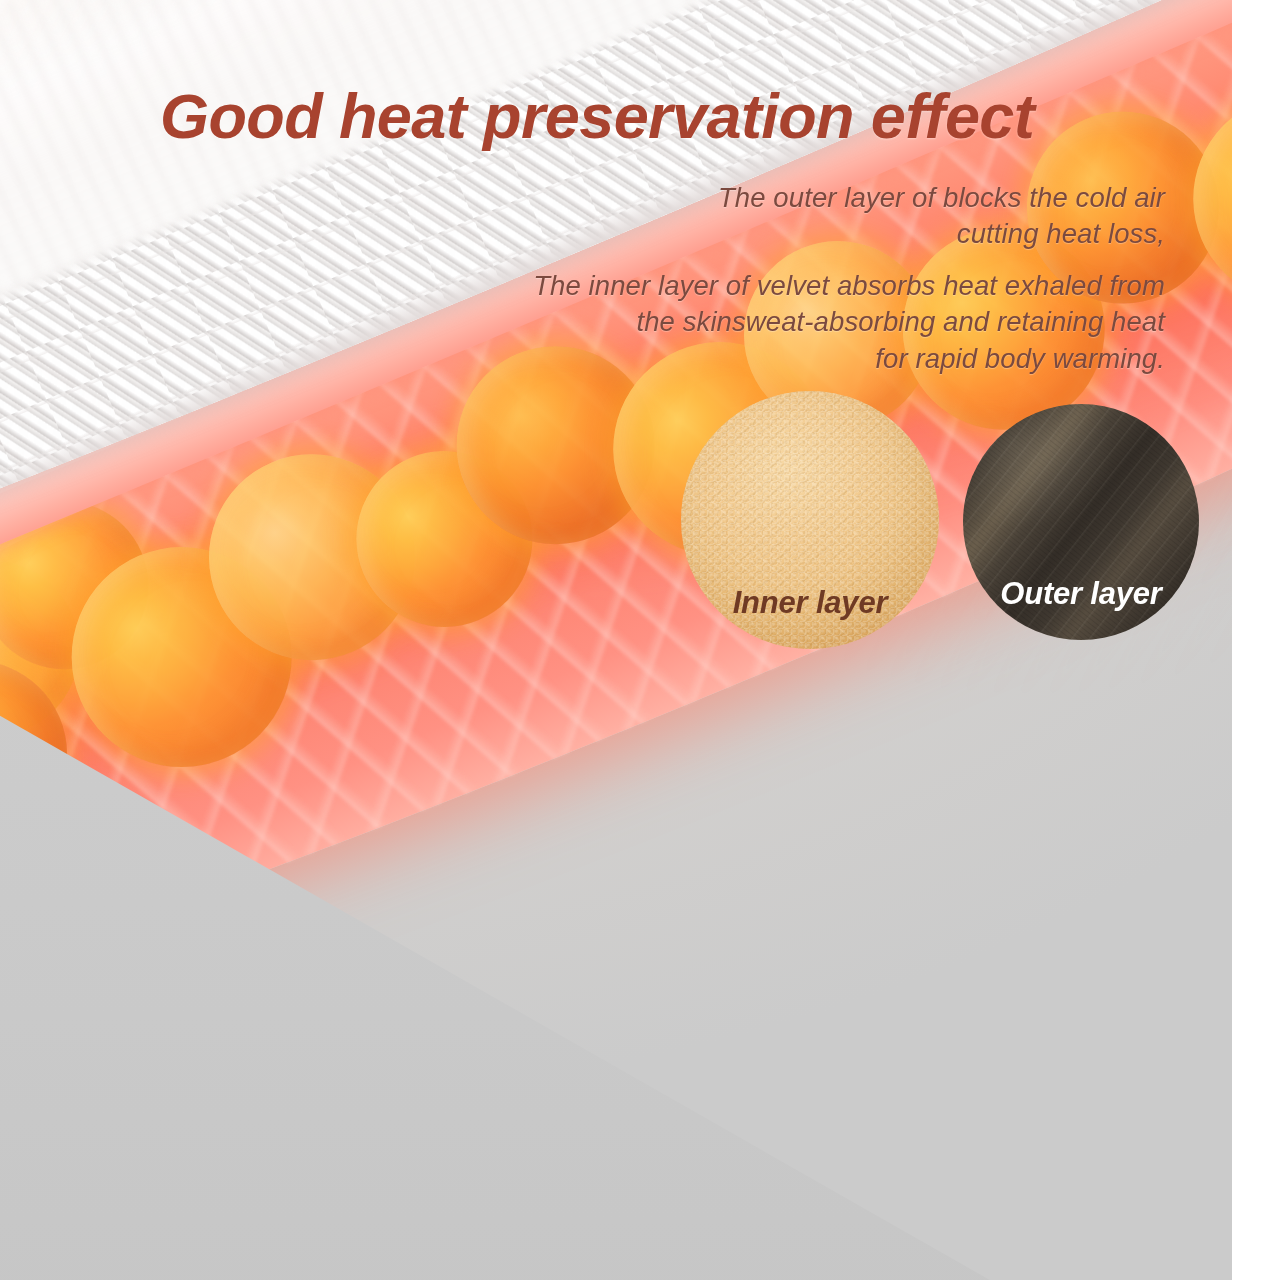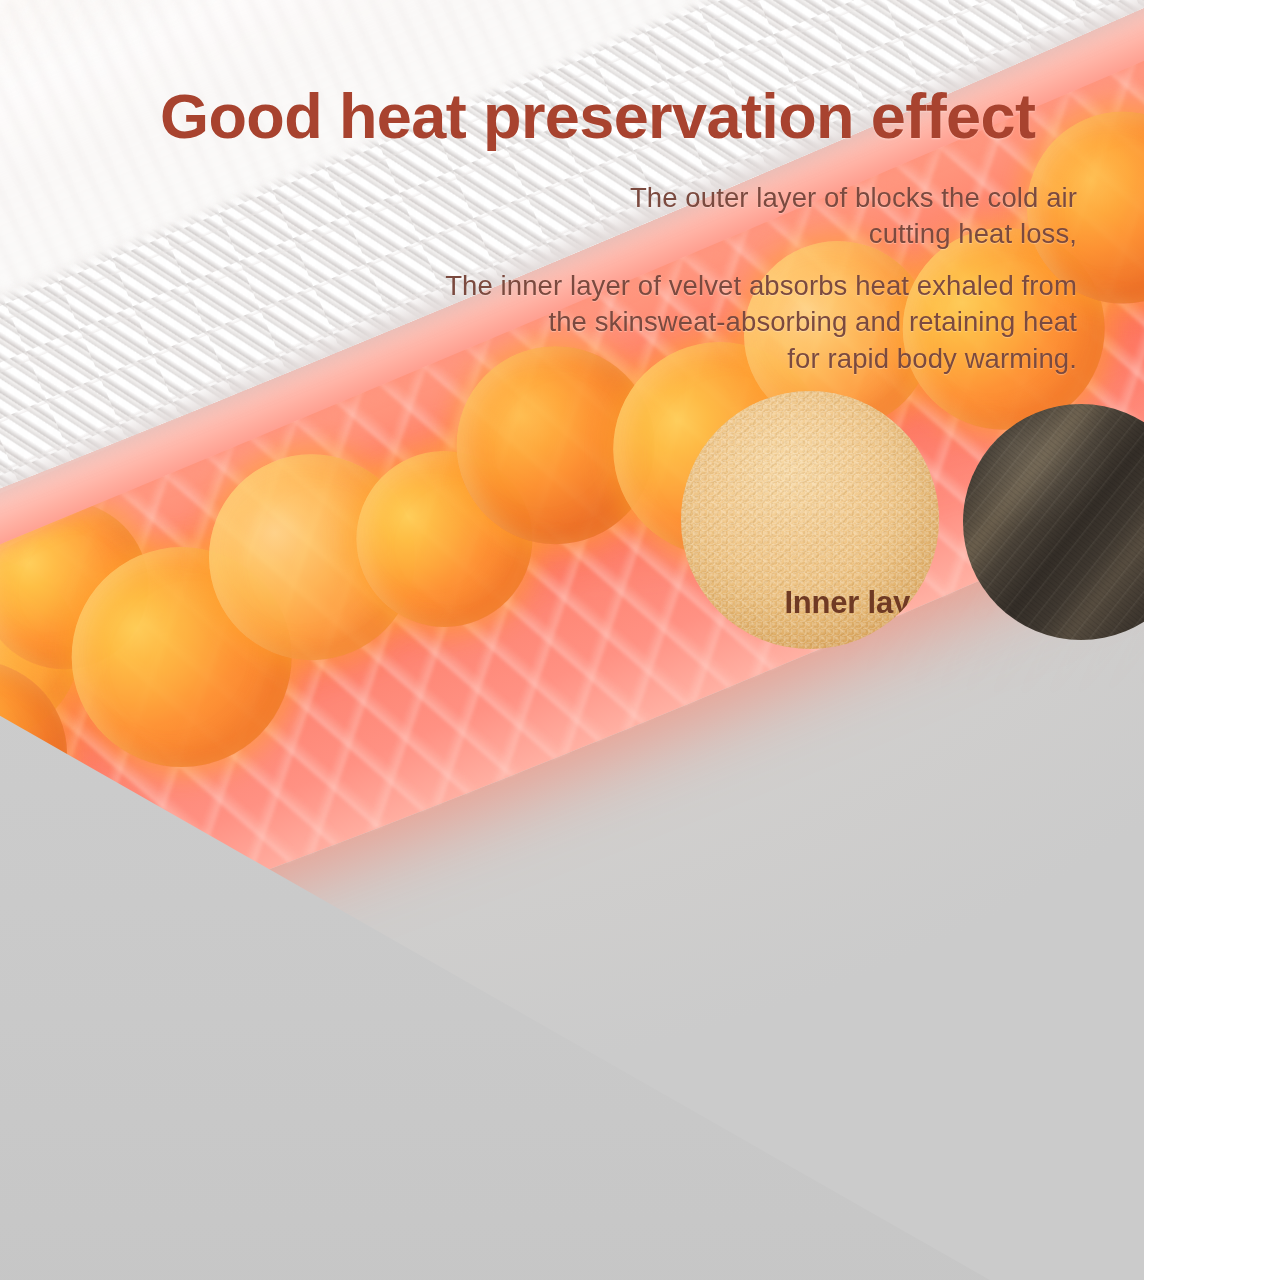--- a/index.html
+++ b/index.html
@@ -2,25 +2,26 @@
 <html><head>
 <meta charset="utf-8">
 <style>
   html, body {
     margin: 0;
     padding: 0;
     background: #ffffff;
   }
   #poster {
     position: relative;
-    width: 1144px;
+    width: 1232px;
     height: 1280px;
     overflow: hidden;
     background: #c4b5fd;
     font-family: "Liberation Sans", sans-serif;
+    font-style: italic;
     -webkit-font-smoothing: antialiased;
   }
 
   
   .bg-base {
     position: absolute;
     inset: 0;
     background:
       radial-gradient(120% 80% at 18% 6%, #e7e4e1 0%, #dedad6 40%, #d2d0ce 72%, #cbcbcb 100%);
   }
@@ -337,21 +338,21 @@
   .para-1 { top: 180px; width: 760px; }
   .para-2 { top: 268px; width: 760px; }
 
   
   .swatch {
     position: absolute;
     border-radius: 50%;
     overflow: hidden;
     display: flex;
     align-items: flex-end;
-    justify-content: flex-end;
+    justify-content: center;
   }
   .swatch-label {
     position: relative;
     z-index: 3;
     font-size: 31px;
     font-weight: 700;
     letter-spacing: -0.2px;
     padding-bottom: 28px;
   }
 
@@ -485,15 +486,16 @@
   <div class="para para-1">The outer layer of blocks the cold air
 cutting heat loss,</div>
 
   <div id="swatch-inner" class="swatch">
     <div class="fleece-tex"></div>
     <div id="label-inner" class="swatch-label">Inner layer</div>
   </div>
 
   <div id="swatch-outer" class="swatch">
     <div class="satin-tex"></div>
+    <div id="label-outer" class="swatch-label">Outer layer</div>
   </div>
 
 </div>
 
 </body></html>

